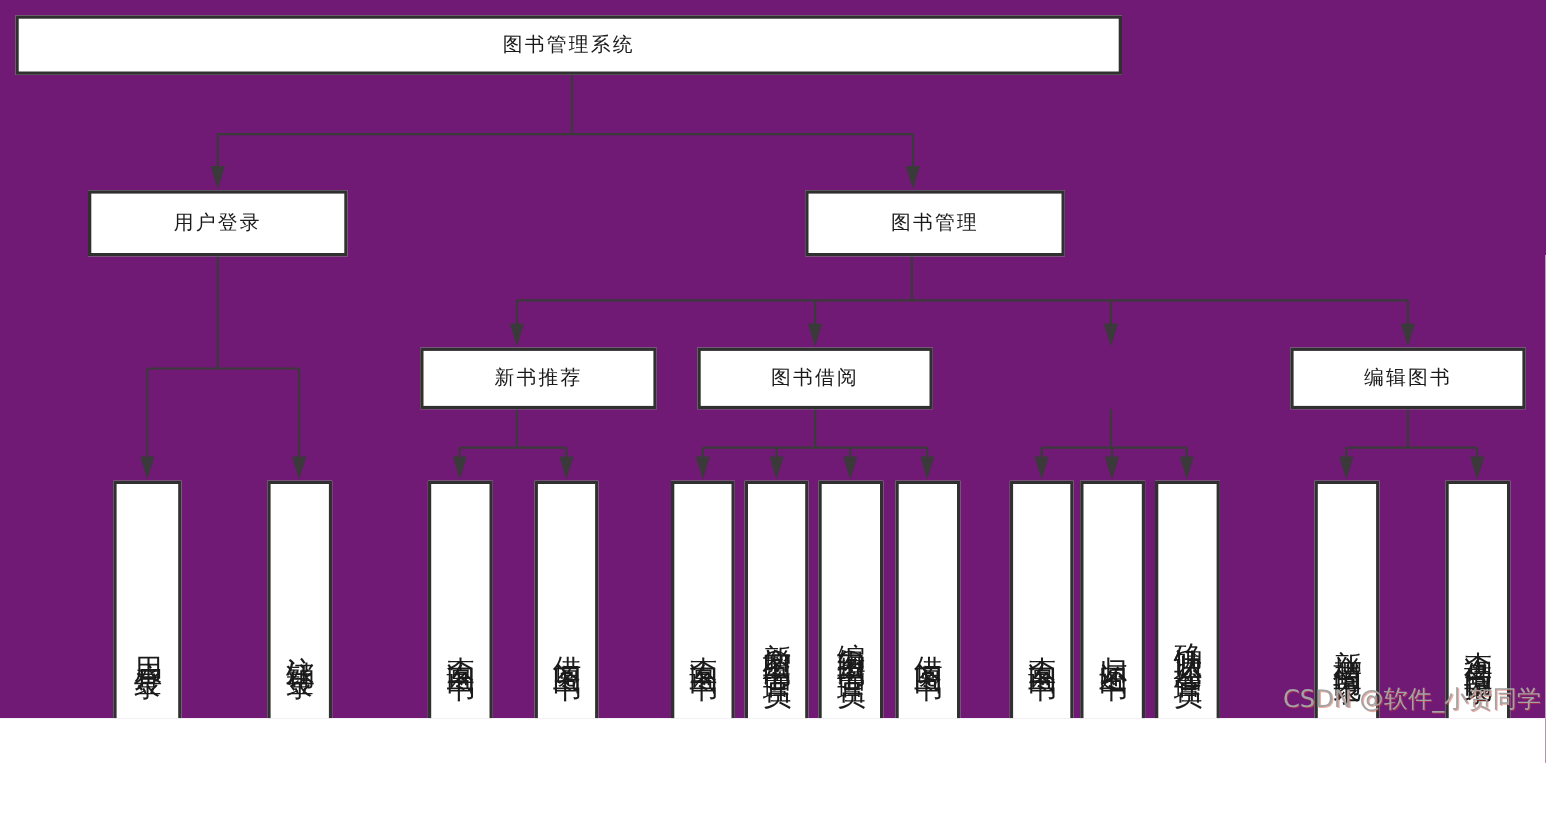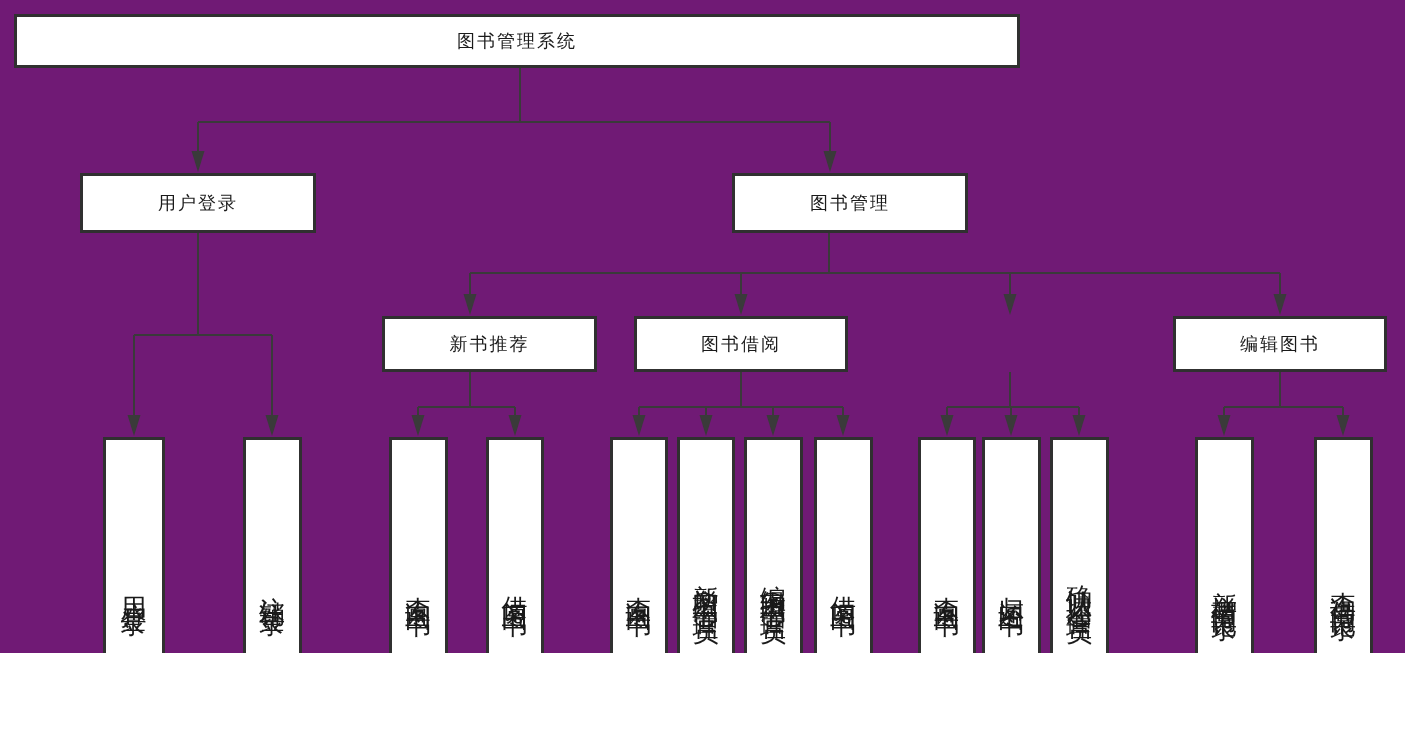--- a/index.html
+++ b/index.html
@@ -106,14 +106,15 @@
   <div class="node leaf" style="left:610px; width:58px;">查询图书</div>
   <div class="node leaf" style="left:677px; width:58px;">新增图书（管理员）</div>
   <div class="node leaf" style="left:744px; width:59px;">编辑图书（管理员）</div>
   <div class="node leaf" style="left:814px; width:59px;">借阅图书</div>
   <div class="node leaf" style="left:918px; width:58px;">查询图书</div>
   <div class="node leaf" style="left:982px; width:59px;">归还图书</div>
   <div class="node leaf" style="left:1050px; width:59px;">确认归还（管理员）</div>
   <div class="node leaf" style="left:1195px; width:59px;">新增借阅记录</div>
   <div class="node leaf" style="left:1314px; width:59px;">查询借阅记录</div>
 
+  <div class="watermark">CSDN @软件_小贺同学</div>
 
 </div>
 
 </body></html>

